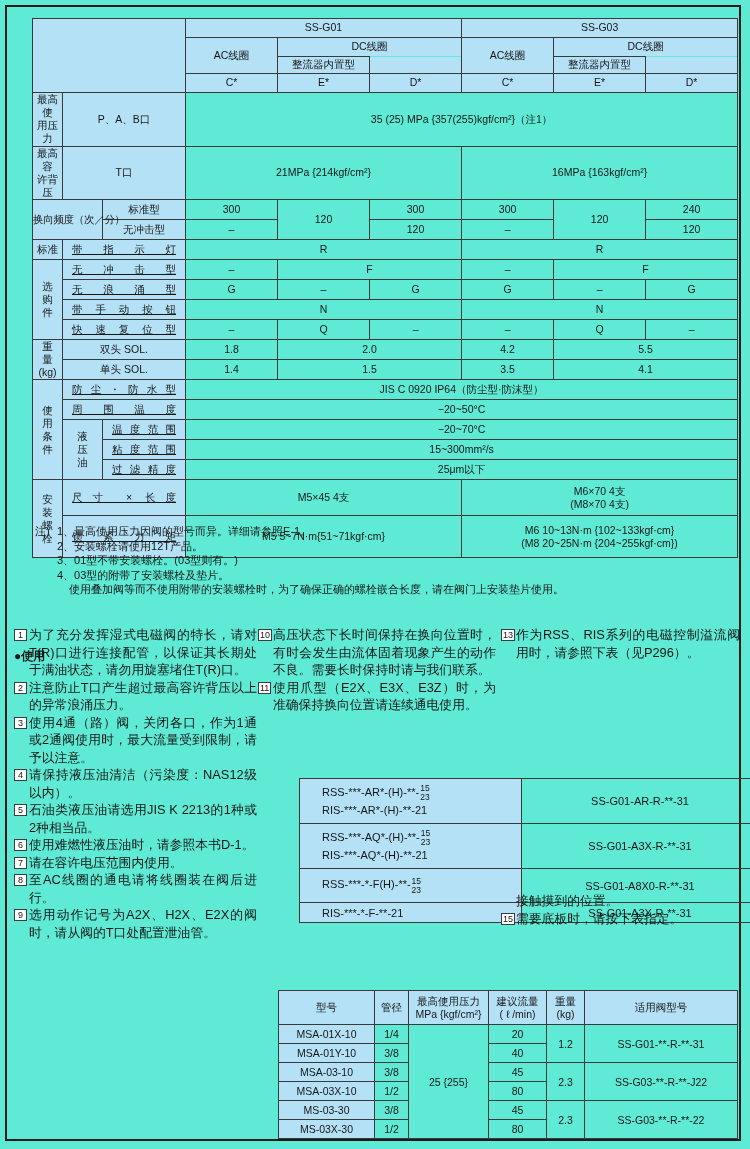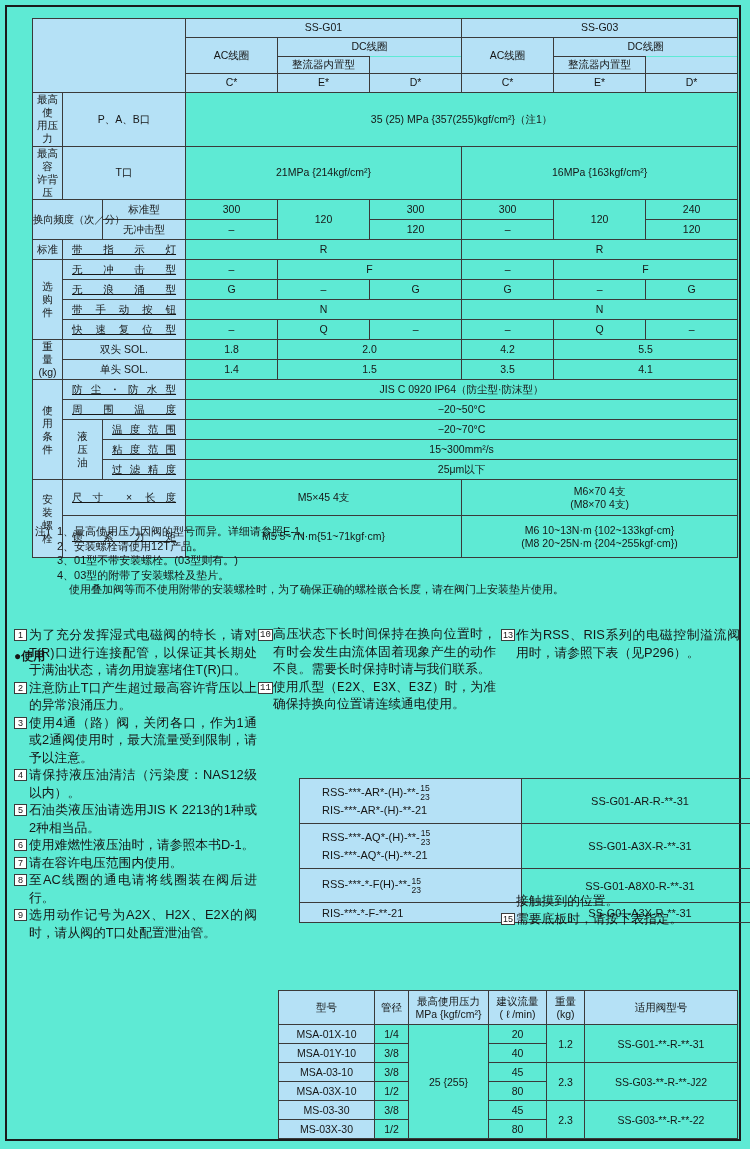--- a/index.html
+++ b/index.html
@@ -242,21 +242,21 @@
     <div class="uitem"><span class="ubox">2</span><span>注意防止T口产生超过最高容许背压以上的异常浪涌压力。</span></div>
     <div class="uitem"><span class="ubox">3</span><span>使用4通（路）阀，关闭各口，作为1通或2通阀使用时，最大流量受到限制，请予以注意。</span></div>
     <div class="uitem"><span class="ubox">4</span><span>请保持液压油清洁（污染度：NAS12级以内）。</span></div>
     <div class="uitem"><span class="ubox">5</span><span>石油类液压油请选用JIS K 2213的1种或2种相当品。</span></div>
     <div class="uitem"><span class="ubox">6</span><span>使用难燃性液压油时，请参照本书D-1。</span></div>
     <div class="uitem"><span class="ubox">7</span><span>请在容许电压范围内使用。</span></div>
     <div class="uitem"><span class="ubox">8</span><span>至AC线圈的通电请将线圈装在阀后进行。</span></div>
     <div class="uitem"><span class="ubox">9</span><span>选用动作记号为A2X、H2X、E2X的阀时，请从阀的T口处配置泄油管。</span></div>
   </div>
 
-  <div class="ucol" style="left:258px; top:626px; width:238px;font-family:Liberation Mono, monospace;">
+  <div class="ucol" style="left:258px; top:626px; width:238px;">
     <div class="uitem"><span class="ubox">10</span><span>高压状态下长时间保持在换向位置时，有时会发生由流体固着现象产生的动作不良。需要长时保持时请与我们联系。</span></div>
     <div class="uitem"><span class="ubox">11</span><span>使用爪型（E2X、E3X、E3Z）时，为准确保持换向位置请连续通电使用。</span></div>
   </div>
 
   <div class="ucol" style="left:501px; top:626px; width:239px;">
     <div class="uitem"><span class="ubox">13</span><span>作为RSS、RIS系列的电磁控制溢流阀用时，请参照下表（见P296）。</span></div>
   </div>
 
   <table class="cross">
     <colgroup>

